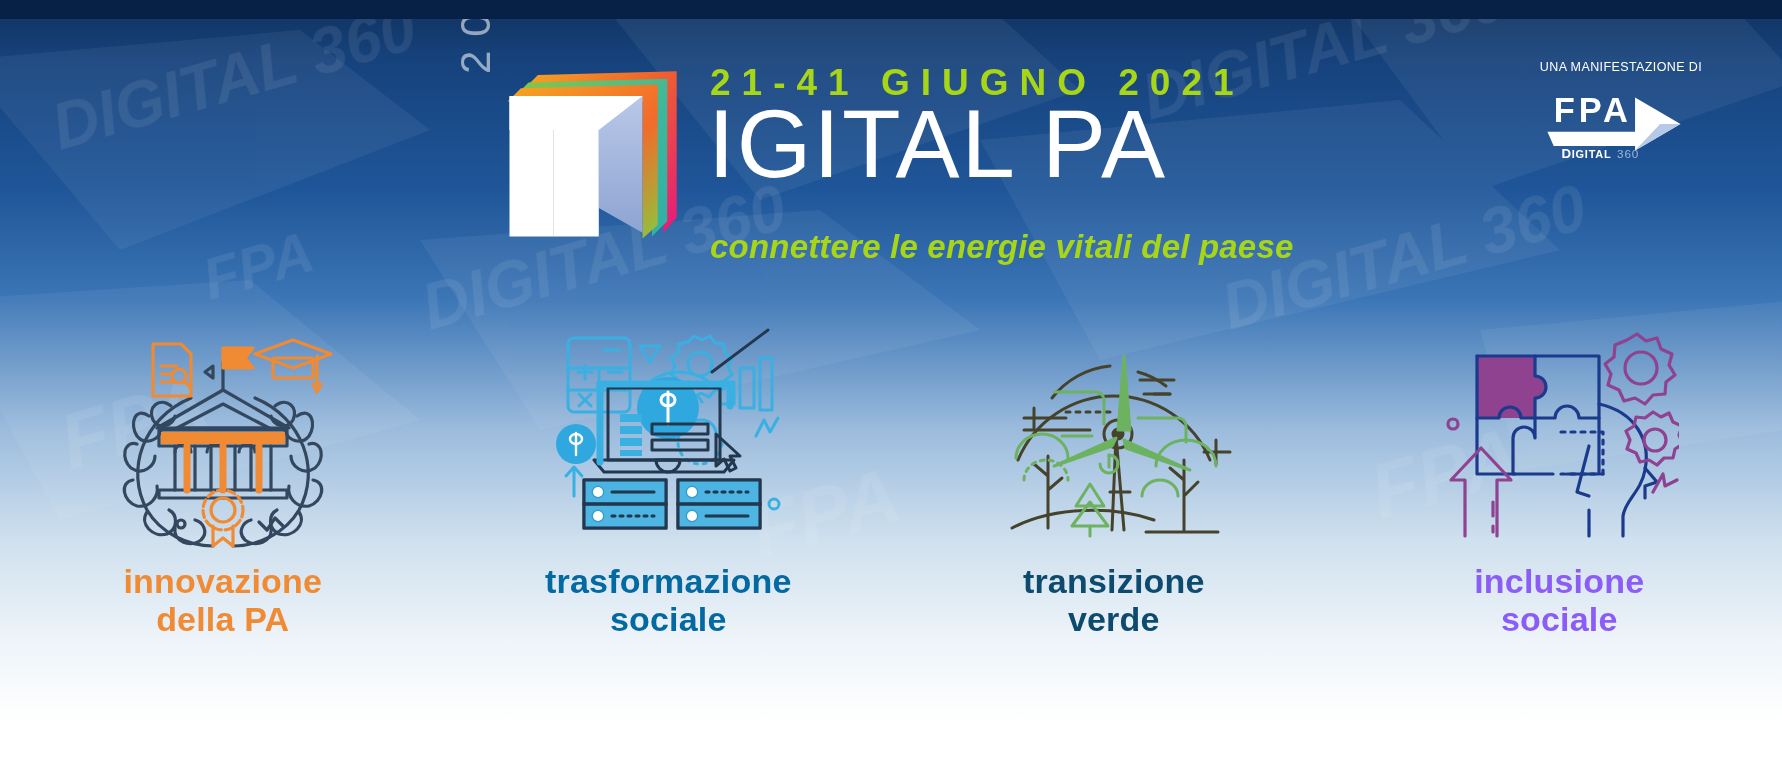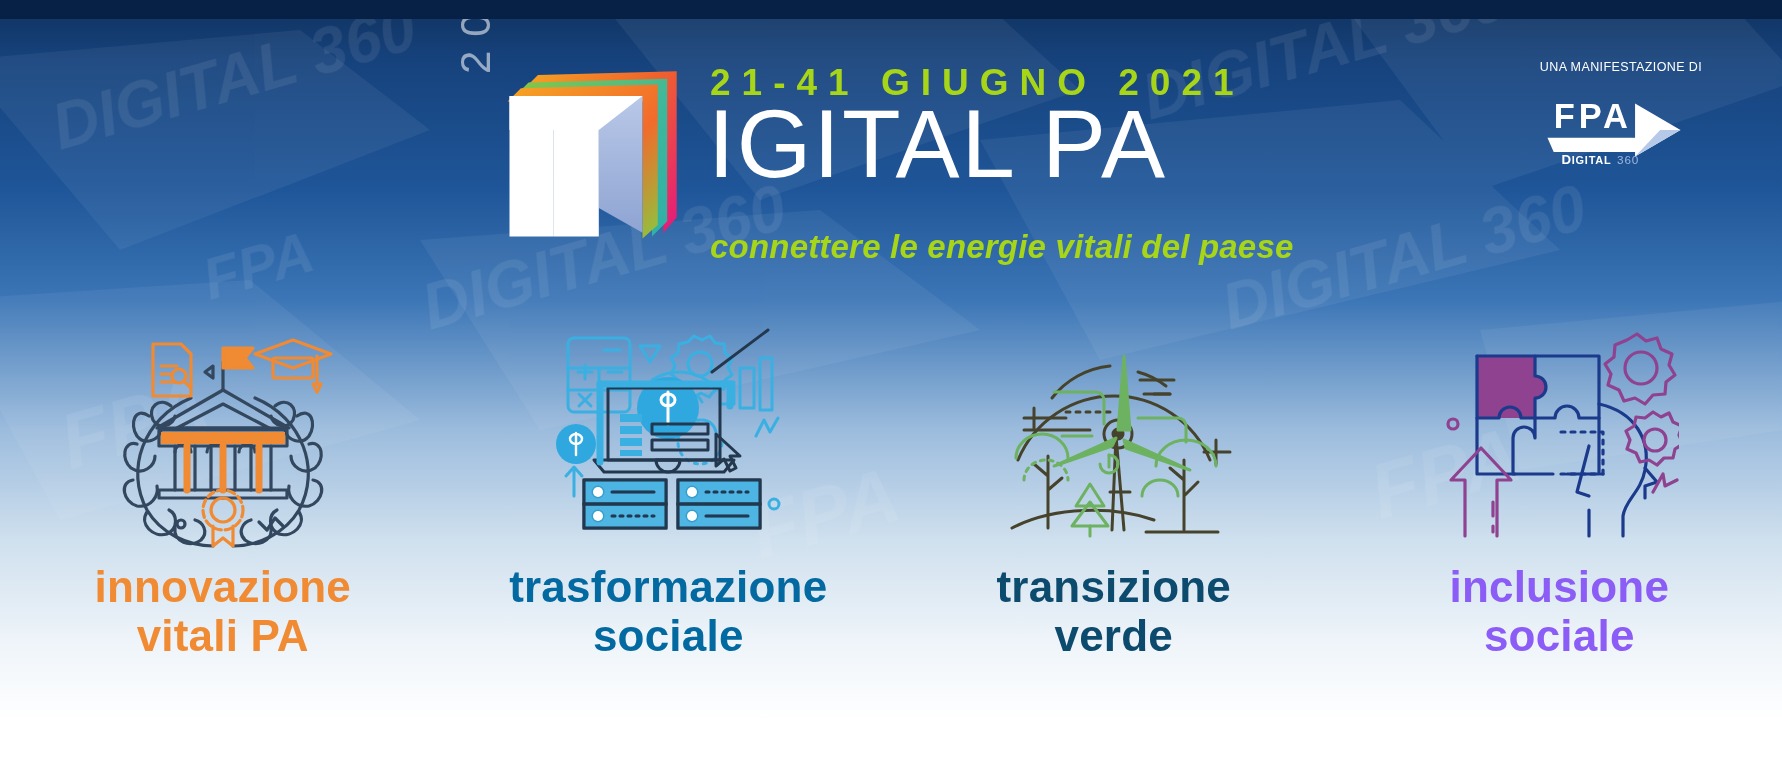--- a/index.html
+++ b/index.html
@@ -58,34 +58,34 @@
   .tagline{
     position:absolute;left:250px;top:190px;
     color:#a7d518;font-size:33px;font-weight:700;font-style:italic;
     letter-spacing:.2px;white-space:nowrap;
   }
 
   
   .sponsor{position:absolute;right:46px;top:60px;width:230px;z-index:5;text-align:center;}
   .sponsor .kicker{
     color:#ffffff;font-size:12.5px;letter-spacing:.4px;font-weight:500;
-    white-space:nowrap;margin-bottom:20px;
+    white-space:nowrap;margin-bottom:14px;
   }
   .sponsor .fpa{width:160px;height:72px;margin:0 auto;}
 
   
   .pillars{
     position:absolute;left:0;top:320px;width:1782px;height:370px;
     display:flex;z-index:4;
   }
   .pillar{flex:1;display:flex;flex-direction:column;align-items:center;}
   .pillar .art{width:240px;height:232px;}
   .pillar .art svg{display:block;width:100%;height:100%;}
   .pillar .label{
-    margin-top:10px;text-align:center;font-size:44px;font-weight:700;
+    margin-top:10px;text-align:center;font-size:34px;font-weight:700;
     line-height:1.12;letter-spacing:.2px;
   }
 </style>
 </head>
 <body>
 
 <div class="stage">
 
   <div class="bg"></div>
 
@@ -230,21 +230,21 @@
             <circle cx="120" cy="190" r="12"></circle>
             <path d="M110 206 v20 l10 -8 l10 8 v-20"></path>
 
             <rect x="58" y="112" width="124" height="12" fill="#f08a33" stroke="none"></rect>
             <path d="M84 126 v44 M120 126 v44 M156 126 v44" stroke-width="7"></path>
           </g>
         </svg>
       </div>
       <div class="label" style="color:#f08a33">
         <div>innovazione</div>
-        <div>vitali PA</div>
+        <div>della PA</div>
       </div>
     </div>
 
     <div class="pillar">
       <div class="art">
         <svg viewBox="0 0 240 232" aria-hidden="true">
           <g fill="none" stroke="#3ab0e2" stroke-width="3" stroke-linecap="round" stroke-linejoin="round">
 
             <rect x="20" y="18" width="62" height="74" rx="6"></rect>
             <path d="M20 48 h62 M20 70 h62 M51 48 v44"></path>

